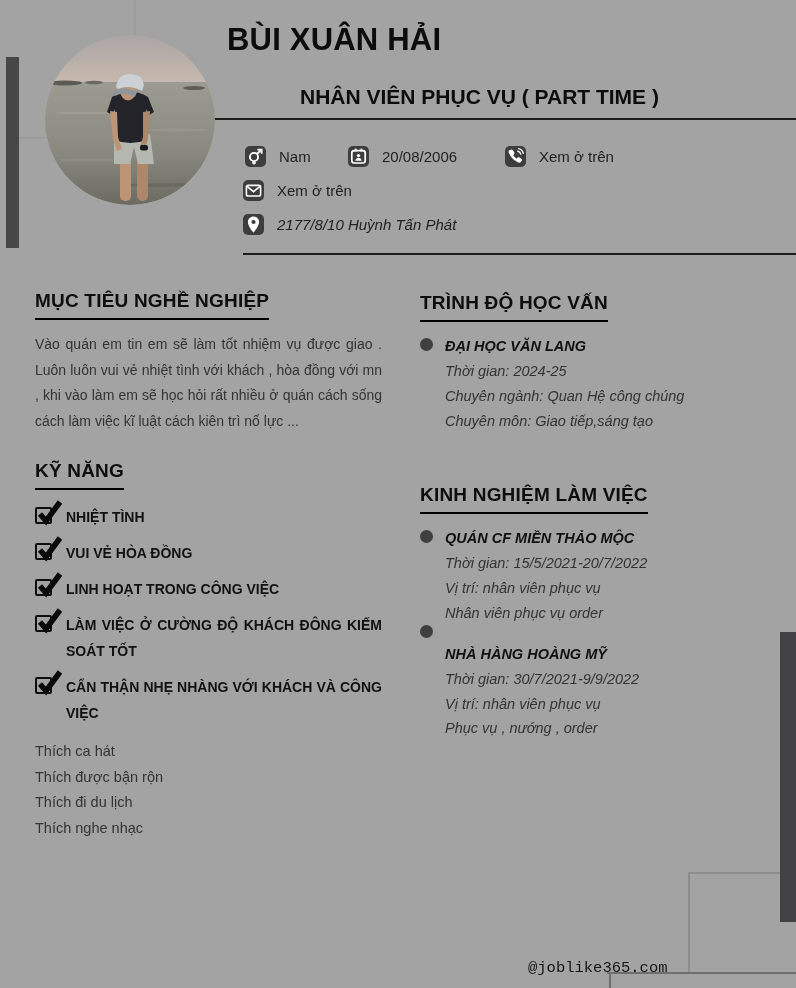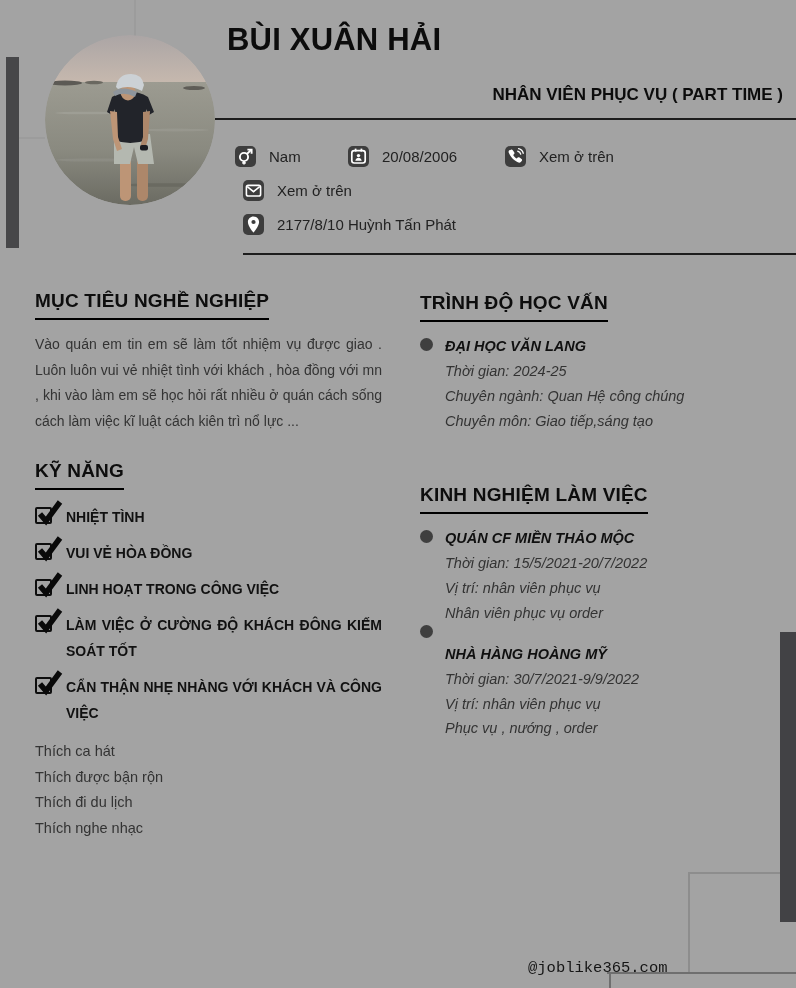--- a/index.html
+++ b/index.html
@@ -18,29 +18,29 @@
   .frame-v-b   { position:absolute; left:688px; top:872px; width:1.5px; height:101px; background:#8d8d8d; }
   .frame-h-c   { position:absolute; left:607px; top:972px; width:189px; height:1.5px; background:#6f6f6f; }
   .frame-v-d   { position:absolute; left:609px; top:973px; width:1.5px; height:15px; background:#6f6f6f; }
 
   
   .photo { position:absolute; left:45px; top:35px; width:170px; height:170px; border-radius:50%; overflow:hidden; }
   .photo svg { display:block; }
 
   
   .name  { position:absolute; left:227px; top:22px; font-size:31px; font-weight:bold; color:#0c0c0c; letter-spacing:.2px; }
-  .job-title { position:absolute; left:318px; top:85px; width:465px; text-align:right; font-size:17px; font-weight:bold; color:#0c0c0c; }
+  .job-title { position:absolute; left:300px; top:85px; width:465px; text-align:left; font-size:21px; font-weight:bold; color:#0c0c0c; }
 
   
   .contact-item { position:absolute; display:flex; align-items:center; gap:13px; }
-  .ci-1 { left:235px; top:146px; }
+  .ci-1 { left:245px; top:146px; }
   .ci-2 { left:348px; top:146px; }
   .ci-3 { left:505px; top:146px; }
   .ci-4 { left:243px; top:180px; }
-  .ci-5 { left:243px; top:214px; }
+  .ci-5 { left:243px; top:214px;font-style:italic; }
   .cicon { width:21px; height:21px; border-radius:5px; background:#3d3d3d; display:flex; align-items:center; justify-content:center; flex:none; }
   .cicon svg { width:21px; height:21px; display:block; }
   .contact-label { font-size:15px; color:#222; white-space:nowrap; }
 
   
   h2.sec { font-size:19px; font-weight:bold; color:#0d0d0d; line-height:24px; display:inline-block; padding-bottom:5px; border-bottom:2.5px solid #000; letter-spacing:.2px;text-align:right; }
 
   
   .left-col  { position:absolute; left:35px;  top:289px; width:347px; }
   .right-col { position:absolute; left:420px; top:291px; width:362px; }

